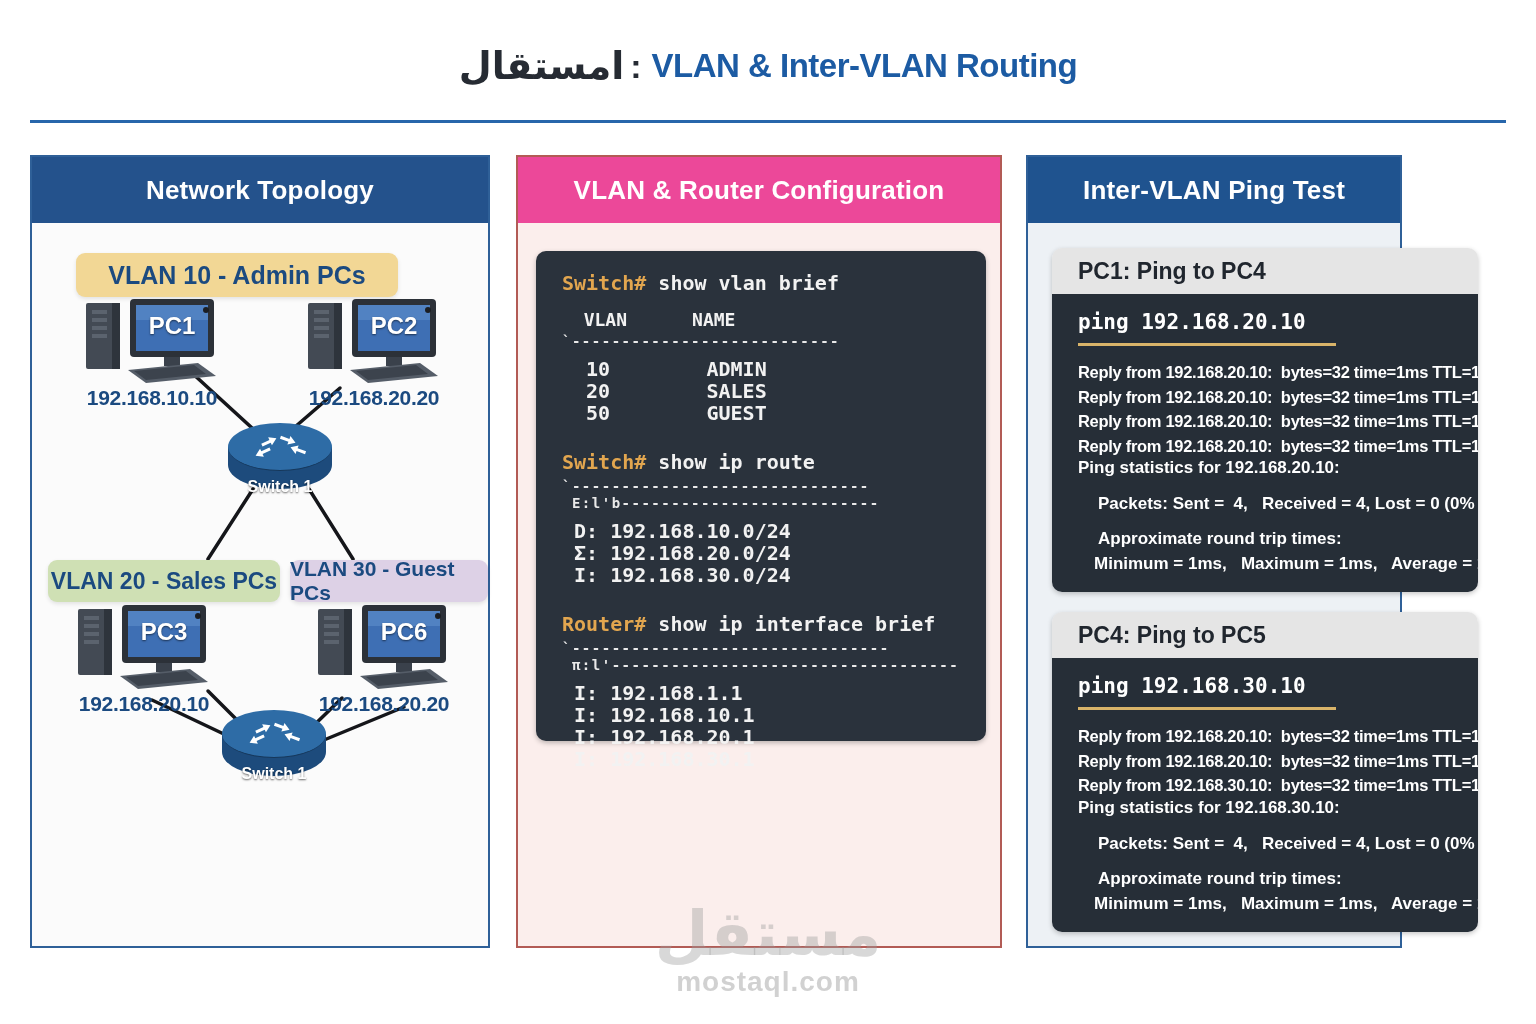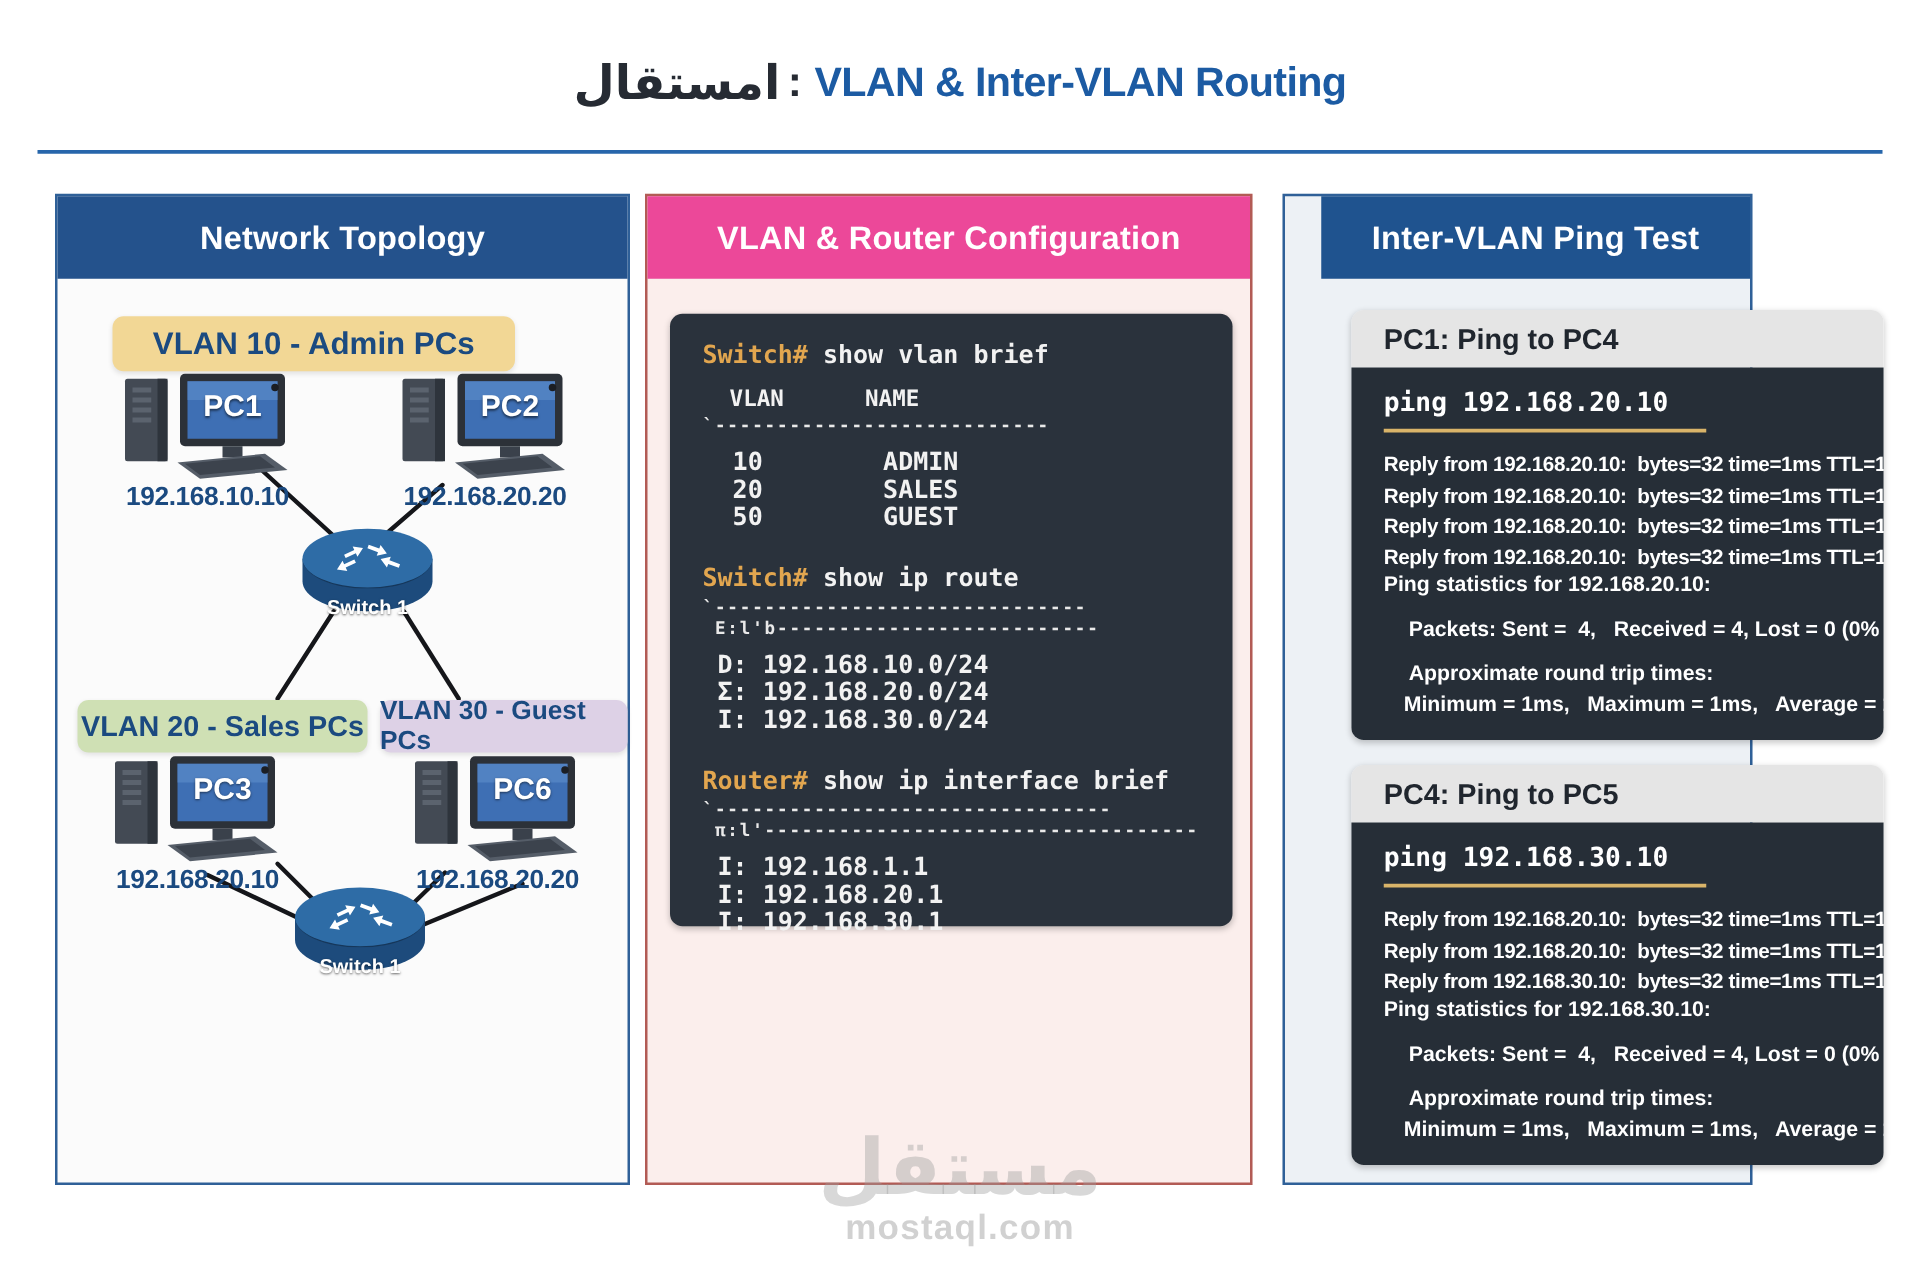--- a/index.html
+++ b/index.html
@@ -13,23 +13,23 @@
   .title-sep { font-weight:bold; font-size:34px; color:#262b33; vertical-align:middle; margin:0 10px 0 6px; }
   .title-en { font-weight:bold; font-size:33px; color:#1c5ba3; vertical-align:middle; letter-spacing:-0.5px; }
   .title-rule { position:absolute; top:120px; left:30px; width:1476px; border-top:3px solid #2766ab; }
 
   
   .panel { position:absolute; top:155px; height:793px; }
   .panel-header { height:66px; display:flex; align-items:center; justify-content:center;
                   color:#fff; font-weight:bold; font-size:26px; letter-spacing:0.2px; }
   .panel-body { position:relative; height:727px; }
 
-  .panel-topology { left:30px;  width:460px; border:2px solid #2f6098; background:#fbfbfb;margin-left:14px; }
+  .panel-topology { left:30px;  width:460px; border:2px solid #2f6098; background:#fbfbfb; }
   .panel-config   { left:516px; width:486px; border:2px solid #b25b55; background:#fbeeec; }
-  .panel-ping     { left:1026px;width:376px; border:2px solid #2f6098; background:#edf1f5;padding-left:29px; }
+  .panel-ping     { left:1026px;width:376px; border:2px solid #2f6098; background:#edf1f5; }
   .panel-topology .panel-header { background:#24528c; }
   .panel-config   .panel-header { background:#ec4899; }
   .panel-ping     .panel-header { background:#1f538f; }
 
   
   .topo-lines { position:absolute; left:0; top:0; width:456px; height:723px; }
   .topo-lines line { stroke:#15161a; stroke-width:3.5; stroke-linecap:round; }
 
   .vlan-banner { position:absolute; border-radius:9px; display:flex; align-items:center; justify-content:center;
                  font-weight:bold; color:#1b4a80; box-shadow:0 2px 4px rgba(0,0,0,0.10); }
@@ -278,20 +278,21 @@
         <div class="t-row"> D: 192.168.10.0/24</div>
         <div class="t-row"> Σ: 192.168.20.0/24</div>
         <div class="t-row"> I: 192.168.30.0/24</div>
 
         <div class="t-gap"></div>
         <div class="t-cmd"><span class="t-prompt">Router#</span><span> show ip interface brief</span></div>
         <div class="t-dash">`--------------------------------</div>
         <div class="t-dash"> π:l'-----------------------------------</div>
         <div class="t-gap-s"></div>
         <div class="t-row"> I: 192.168.1.1</div>
+        <div class="t-row"> I: 192.168.10.1</div>
         <div class="t-row"> I: 192.168.20.1</div>
         <div class="t-row"> I: 192.168.30.1</div>
 
       </div>
     </div>
   </section>
 
   <section class="panel panel-ping">
     <div class="panel-header">Inter-VLAN Ping Test</div>
     <div class="panel-body">

